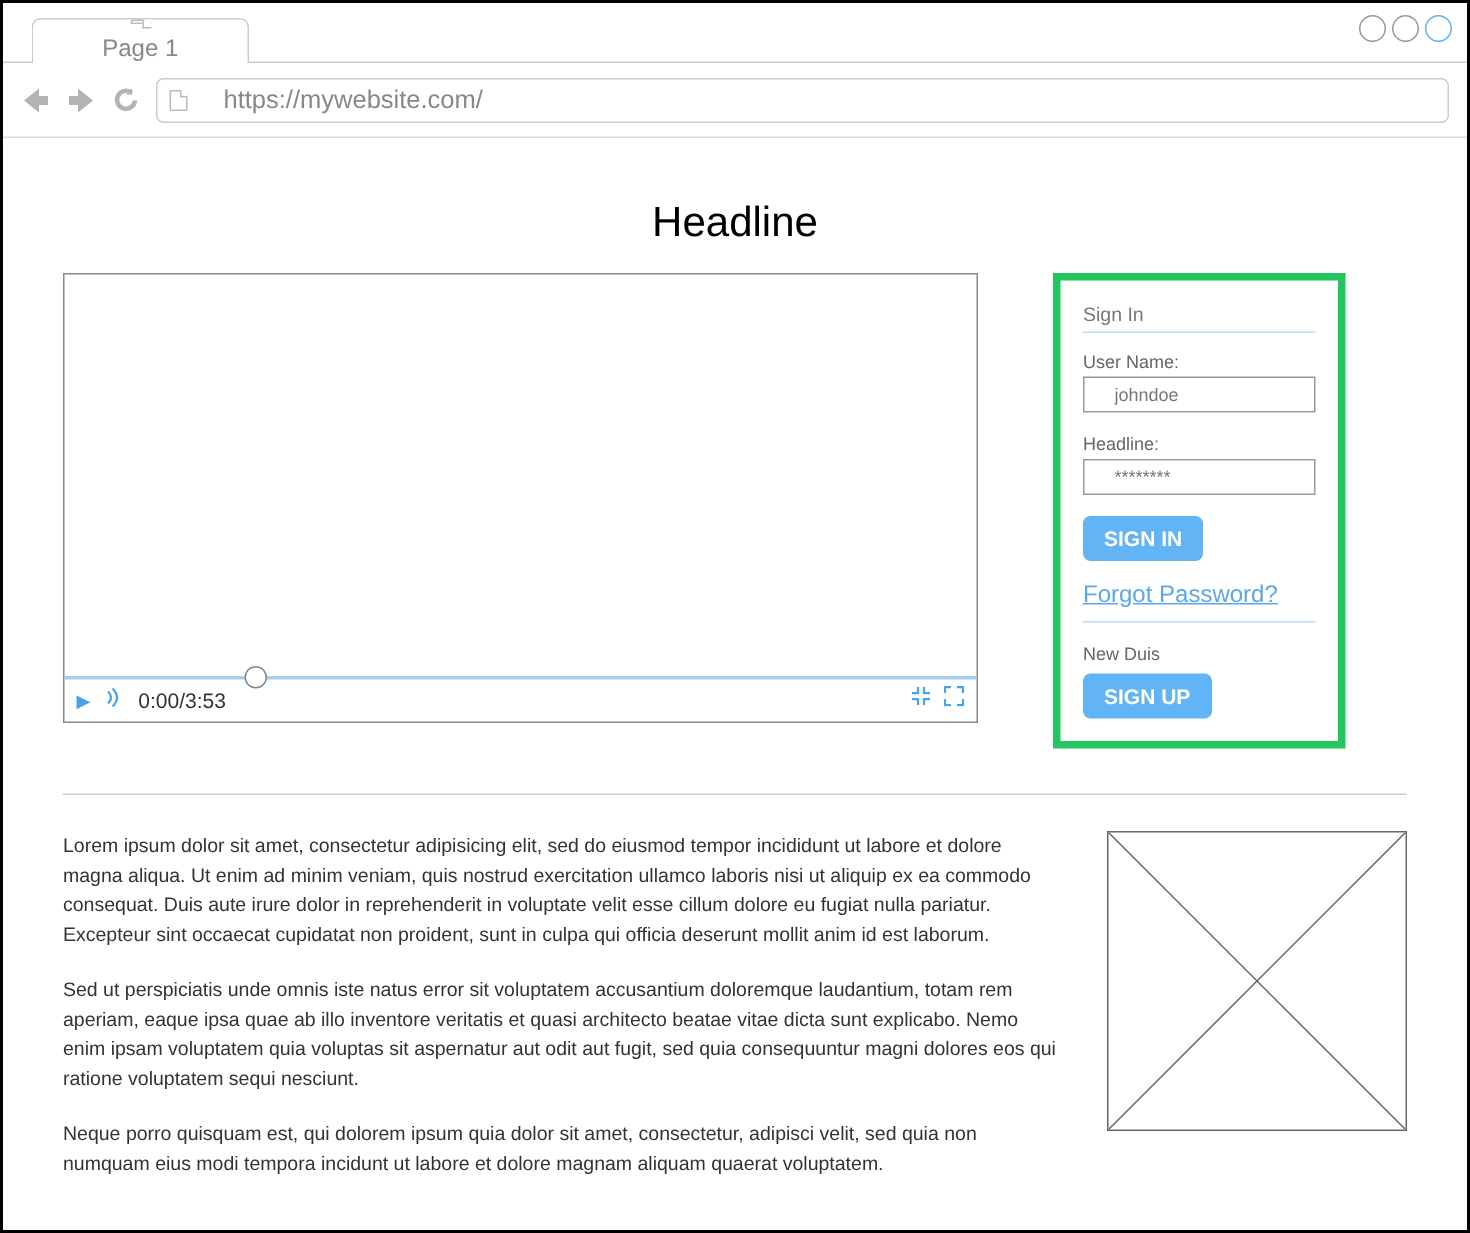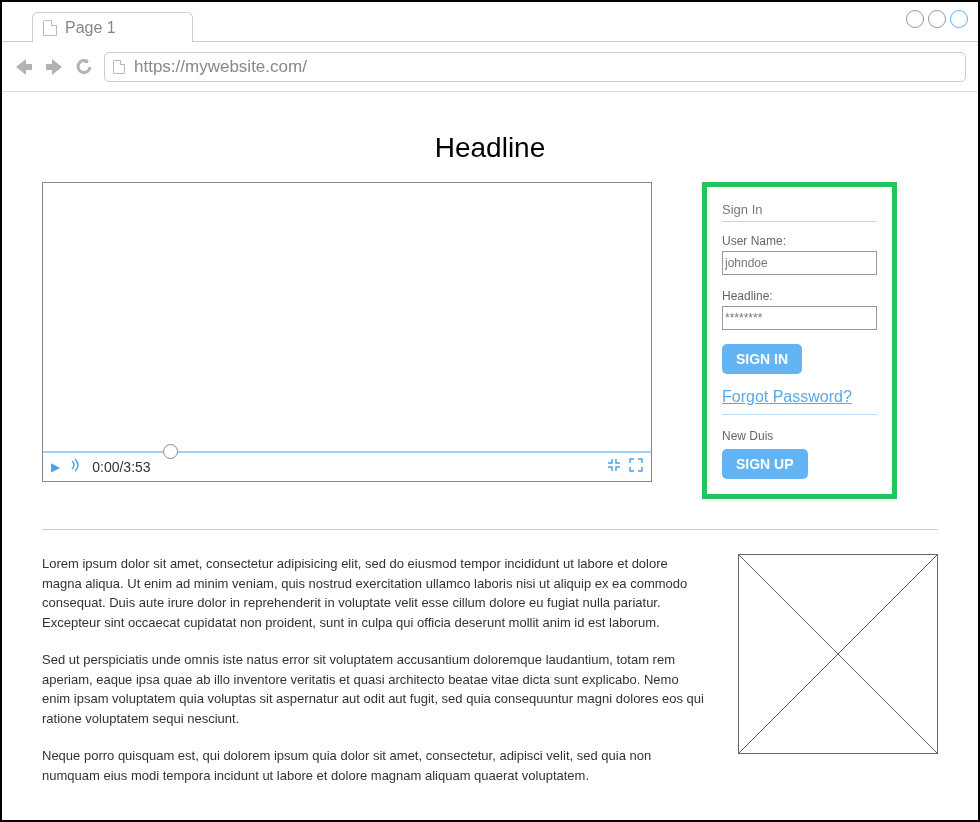--- a/index.html
+++ b/index.html
@@ -1,32 +1,32 @@
 <!DOCTYPE html>
 <html><head>
 <meta charset="utf-8">
 <style>
 * { box-sizing: border-box; margin: 0; padding: 0; }
 body { font-family: Arial, sans-serif; background: #fff; width: 980px; height: 822px; overflow: hidden; border: 2px solid #000; }
 
 
 .browser-top { position: relative; height: 40px; border-bottom: 1px solid #ccc; }
-.tab { position: absolute; left: 30px; top: 10px; width: 161px; height: 30px; background: #fff; border: 1px solid #ccc; border-bottom: none; border-radius: 6px 6px 0 0; display: flex; align-items: center; padding: 0 10px; gap: 8px; }
+.tab { position: absolute; left: 19px; top: 10px; width: 145px; height: 30px; background: #fff; border: 1px solid #ccc; border-bottom: none; border-radius: 6px 6px 0 0; display: flex; align-items: center; padding: 0 10px; gap: 8px; flex-direction: column; }
 .tab-icon { width: 14px; height: 16px; border: 1px solid #bbb; border-radius: 2px 2px 0 0; position: relative; }
 .tab-icon::after { content: ""; position: absolute; right: -1px; top: -1px; width: 5px; height: 5px; background: #fff; border-left: 1px solid #bbb; border-bottom: 1px solid #bbb; }
 .tab-label { color: #888; font-size: 16px; }
 .window-controls { position: absolute; right: 10px; top: 8px; display: flex; gap: 4px; }
 .window-circle { width: 18px; height: 18px; border: 1.5px solid #999; border-radius: 50%; }
 .window-circle.active { border-color: #5fb2f2; }
 
 .nav-bar { height: 50px; display: flex; align-items: center; padding: 0 12px; gap: 10px; border-bottom: 1px solid #ddd; }
 .nav-arrow { width: 20px; height: 20px; display: flex; align-items: center; justify-content: center; cursor: pointer; }
 .nav-arrow svg { fill: #b3b3b3; }
 .refresh-icon svg { fill: none; stroke: #b3b3b3; stroke-width: 3; }
-.url-bar { flex: 1; height: 30px; border: 1px solid #ccc; border-radius: 5px; display: flex; align-items: center; padding: 12px 8px; gap: 9px; }
+.url-bar { flex: 1; height: 30px; border: 1px solid #ccc; border-radius: 5px; display: flex; align-items: center; padding: 12px 8px; gap: 24px; }
 .url-icon { width: 12px; height: 14px; border: 1px solid #bbb; border-radius: 1px; position: relative; }
 .url-icon::after { content: ""; position: absolute; right: -1px; top: -1px; width: 4px; height: 4px; background: #fff; border-left: 1px solid #bbb; border-bottom: 1px solid #bbb; }
 .url-text { color: #888; font-size: 17px; }
 
 
 .page { padding: 20px 40px; }
 .headline { text-align: center; font-size: 28px; font-weight: normal; margin: 20px 0 18px; }
 .subhead { text-align: center; font-size: 13px; color: #333; line-height: 1.7; margin-bottom: 16px; }
 
 .content-row { display: flex; gap: 50px; margin-top: 10px; }
@@ -41,21 +41,21 @@
 .vol-icon { margin-left: 10px; color: #4aa3e8; font-size: 14px; }
 .time-text { margin-left: 12px; font-size: 14px; color: #333; }
 .fullscreen-controls { margin-left: auto; margin-right: 8px; display: flex; gap: 8px; }
 .fs-icon svg { stroke: #4aa3e8; stroke-width: 1.5; fill: none; }
 
 
 .signin { width: 195px; border: 5px solid #22c55e; padding: 15px; font-size: 12px; color: #666; }
 .signin-title { font-size: 13px; color: #777; margin-bottom: 4px; }
 .hr-blue { border: none; border-top: 1px solid #b8dcf5; margin: 4px 0 12px; }
 .field-label { font-size: 12px; margin-bottom: 3px; }
-.text-input { width: 100%; height: 24px; border: 1px solid #999; padding: 0 2px; font-size: 12px; color: #777; margin-bottom: 14px; }
+.text-input { width: 100%; height: 24px; border: 1px solid #999; padding: 0 20px; font-size: 12px; color: #777; margin-bottom: 14px; }
 .btn { background: #62b4f4; color: #fff; border: none; border-radius: 5px; padding: 7px 14px; font-size: 14px; font-weight: bold; cursor: pointer; display: inline-block; }
 .forgot { color: #5ba8e8; text-decoration: underline; font-size: 16px; display: inline-block; margin: 14px 0 4px; }
 .newuser-label { margin-top: 14px; margin-bottom: 6px; }
 
 
 .hr-divider { border: none; border-top: 1px solid #ccc; margin: 30px 0 24px; }
 
 
 .bottom-row { display: flex; gap: 30px; }
 .text-col { flex: 1; font-size: 13px; color: #333; line-height: 1.5; }

